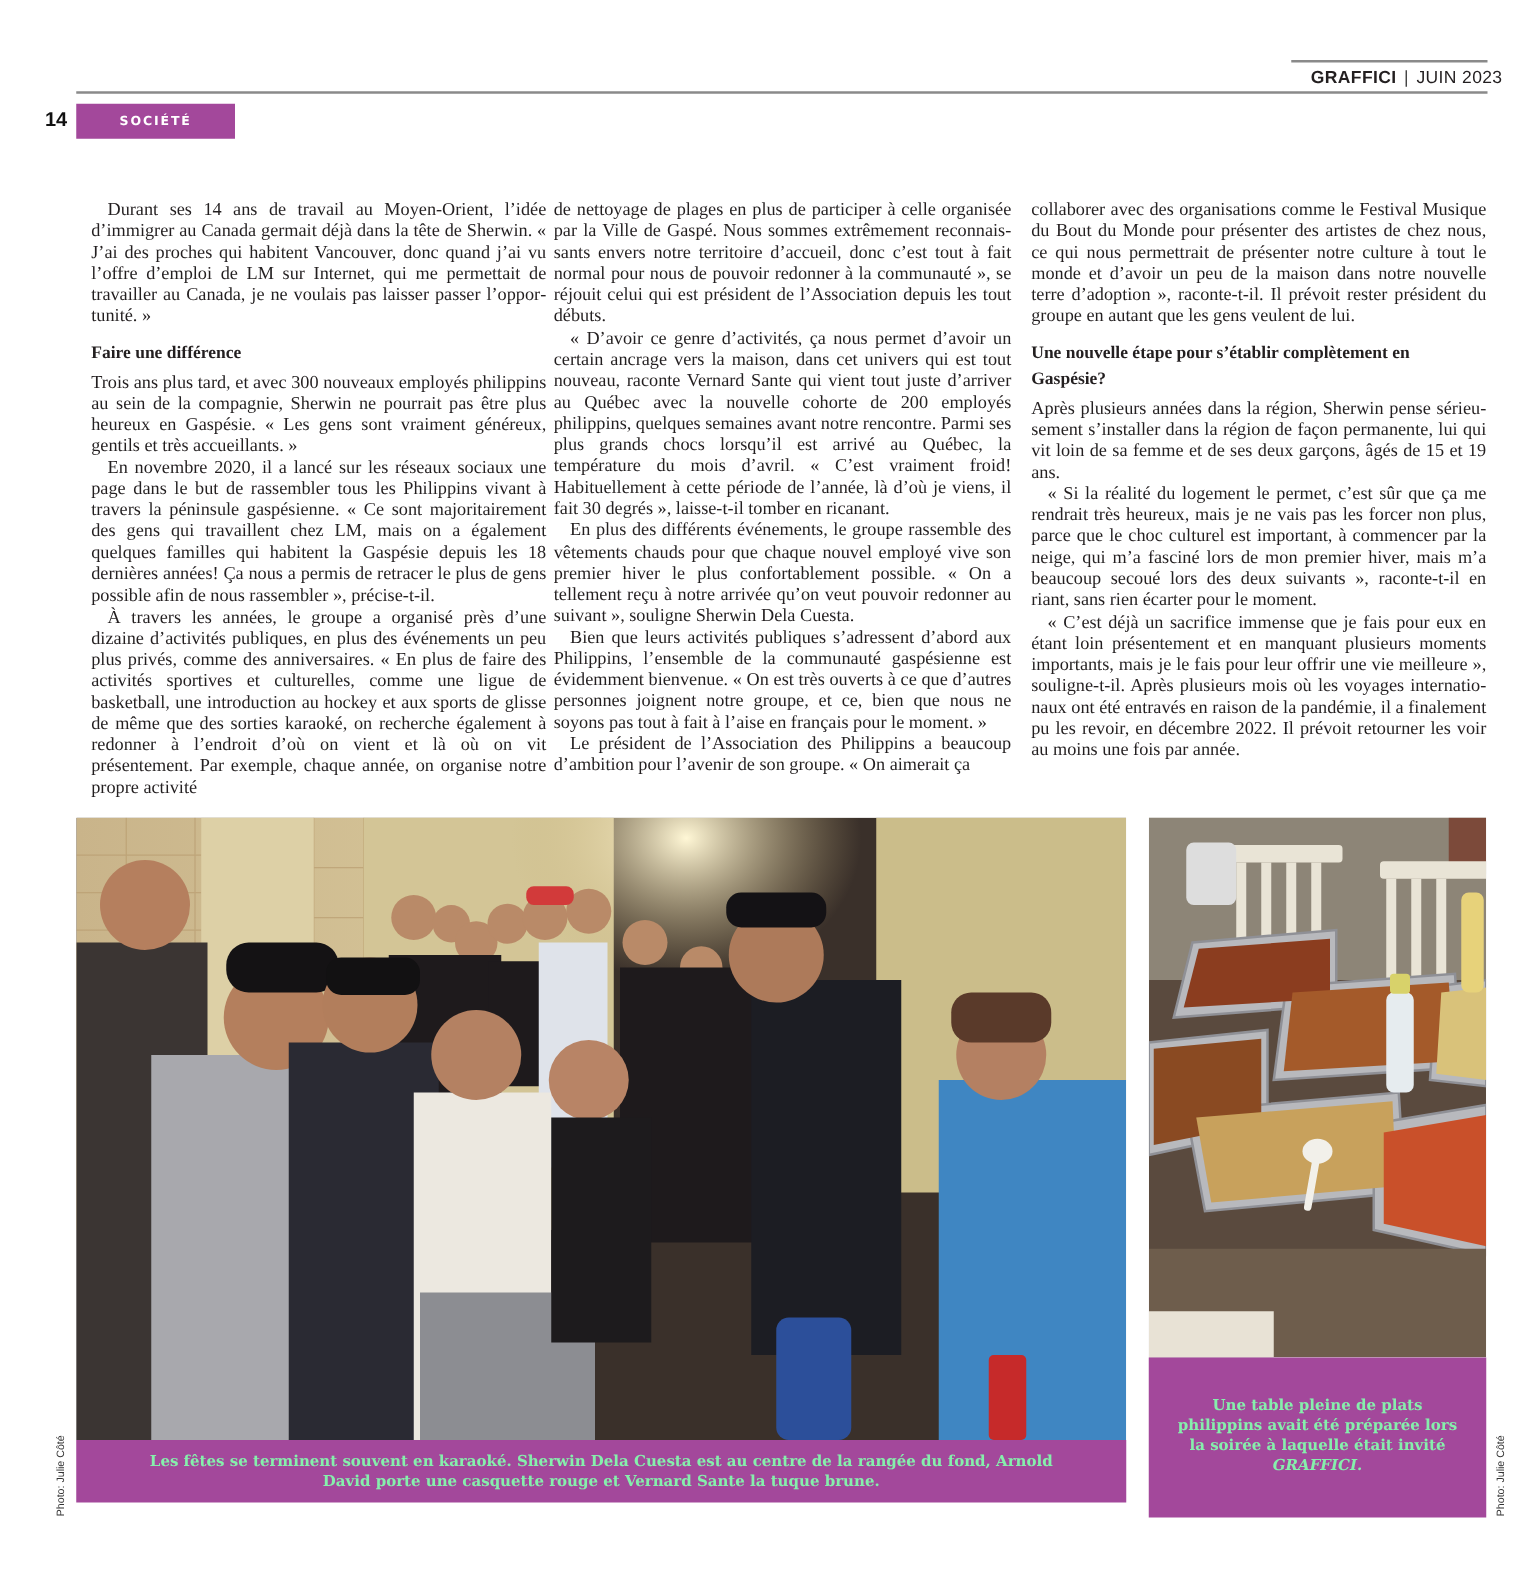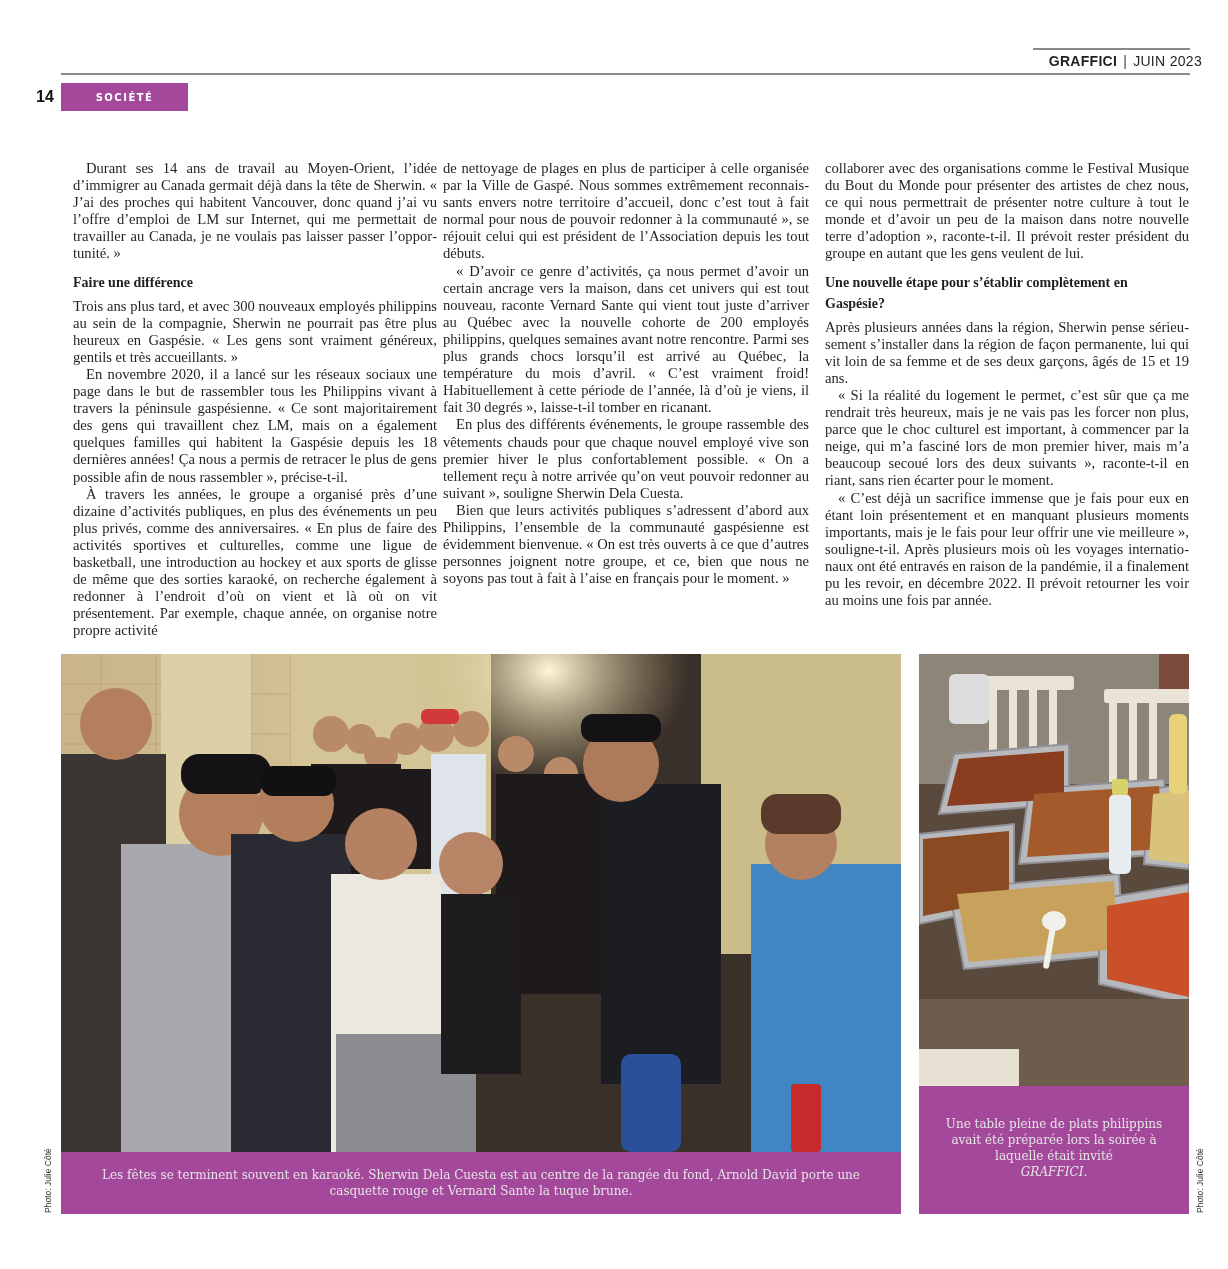--- a/index.html
+++ b/index.html
@@ -21,22 +21,22 @@
     .col2 { left: 443px; width: 366px; }
     .col3 { left: 825px; }
     .col p { margin: 0; text-indent: 13px; }
     .col p.noindent { text-indent: 0; }
     .col h2 { margin: 9px 0 5px 0; font-family: "Liberation Serif", serif; font-size: 14px; line-height: 21px; font-weight: bold; text-align: left; color: #231f20; }
 
     
     .photo { overflow: hidden; }
     .photo-group { left: 61px; top: 654px; width: 840px; height: 498px; }
     .photo-food { left: 919px; top: 654px; width: 270px; height: 432px; }
-    .caption { background: #a3489b; color: #e5e5e5; font-family: "DejaVu Serif", serif; font-weight: normal; font-size: 12px; line-height: 16px; text-align: center; display: flex; align-items: center; justify-content: center; box-sizing: border-box; }
-    .caption-group { left: 61px; top: 1152px; width: 840px; height: 62px; padding: 0 40px; }
+    .caption { background: #a3489b; color: #86efac; font-family: "DejaVu Serif", serif; font-weight: bold; font-size: 12px; line-height: 16px; text-align: center; display: flex; align-items: center; justify-content: center; box-sizing: border-box; }
+    .caption-group { left: 61px; top: 1152px; width: 840px; height: 50px; padding: 0 40px; }
     .caption-food { left: 919px; top: 1086px; width: 270px; height: 128px; padding: 0 22px; display: block; padding-top: 30px; }
     .caption-food em { font-style: italic; display: block; }
     .credit { font-family: "Liberation Sans", sans-serif; font-size: 8.5px; color: #333; transform: rotate(-90deg); transform-origin: left top; white-space: nowrap; }
     .credit-left { left: 43px; top: 1213px; }
     .credit-right { left: 1195px; top: 1213px; }
   </style>
 </head>
 <body>
 
 <div class="abs rule-top"></div>
@@ -52,20 +52,21 @@
     <h2>Faire une différence</h2>
     <p class="noindent">Trois ans plus tard, et avec 300 nouveaux employés philippins au sein de la compagnie, Sherwin ne pourrait pas être plus heureux en Gaspésie. « Les gens sont vraiment généreux, gentils et très accueillants. »</p>
     <p>En novembre 2020, il a lancé sur les réseaux sociaux une page dans le but de rassembler tous les Philippins vivant à travers la péninsule gaspésienne. « Ce sont majoritaire­ment des gens qui travaillent chez LM, mais on a également quelques familles qui habitent la Gaspésie depuis les 18 dernières années! Ça nous a permis de retracer le plus de gens possible afin de nous rassembler », précise-t-il.</p>
     <p>À travers les années, le groupe a organisé près d’une dizaine d’activités publiques, en plus des événements un peu plus privés, comme des anniversaires. « En plus de faire des activités sportives et culturelles, comme une ligue de basketball, une introduction au hockey et aux sports de glisse de même que des sorties karaoké, on recherche également à redonner à l’endroit d’où on vient et là où on vit présentement. Par exemple, chaque année, on organise notre propre activité</p>
   </div>
 <div class="abs col col2">
     <p class="noindent">de nettoyage de plages en plus de participer à celle organisée par la Ville de Gaspé. Nous sommes extrêmement reconnais­sants envers notre territoire d’accueil, donc c’est tout à fait normal pour nous de pouvoir redonner à la communauté », se réjouit celui qui est président de l’Association depuis les tout débuts.</p>
     <p>« D’avoir ce genre d’activités, ça nous permet d’avoir un certain ancrage vers la maison, dans cet univers qui est tout nouveau, raconte Vernard Sante qui vient tout juste d’arriver au Québec avec la nouvelle cohorte de 200 employés philippins, quelques semaines avant notre rencontre. Parmi ses plus grands chocs lorsqu’il est arrivé au Québec, la température du mois d’avril. « C’est vraiment froid! Habituellement à cette période de l’année, là d’où je viens, il fait 30 degrés », laisse-t-il tomber en ricanant.</p>
     <p>En plus des différents événements, le groupe rassemble des vêtements chauds pour que chaque nouvel employé vive son premier hiver le plus confortablement possible. « On a tellement reçu à notre arrivée qu’on veut pouvoir redonner au suivant », souligne Sherwin Dela Cuesta.</p>
     <p>Bien que leurs activités publiques s’adressent d’abord aux Philippins, l’ensemble de la communauté gaspésienne est évidemment bienvenue. « On est très ouverts à ce que d’autres personnes joignent notre groupe, et ce, bien que nous ne soyons pas tout à fait à l’aise en français pour le moment. »</p>
+    <p>Le président de l’Association des Philippins a beaucoup d’ambition pour l’avenir de son groupe. « On aimerait ça</p>
   </div>
 <div class="abs col col3">
     <p class="noindent">collaborer avec des organisations comme le Festival Musique du Bout du Monde pour présenter des artistes de chez nous, ce qui nous permettrait de présenter notre culture à tout le monde et d’avoir un peu de la maison dans notre nouvelle terre d’adoption », raconte-t-il. Il prévoit rester président du groupe en autant que les gens veulent de lui.</p>
     <h2>Une nouvelle étape pour s’établir complètement en Gaspésie?</h2>
     <p class="noindent">Après plusieurs années dans la région, Sherwin pense sérieu­sement s’installer dans la région de façon permanente, lui qui vit loin de sa femme et de ses deux garçons, âgés de 15 et 19 ans.</p>
     <p>« Si la réalité du logement le permet, c’est sûr que ça me rendrait très heureux, mais je ne vais pas les forcer non plus, parce que le choc culturel est important, à commencer par la neige, qui m’a fasciné lors de mon premier hiver, mais m’a beaucoup secoué lors des deux suivants », raconte-t-il en riant, sans rien écarter pour le moment.</p>
     <p>« C’est déjà un sacrifice immense que je fais pour eux en étant loin présentement et en manquant plusieurs moments importants, mais je le fais pour leur offrir une vie meilleure », souligne-t-il. Après plusieurs mois où les voyages internatio­naux ont été entravés en raison de la pandémie, il a finalement pu les revoir, en décembre 2022. Il prévoit retourner les voir au moins une fois par année.</p>
   </div>
 
 <div class="abs photo photo-group">

